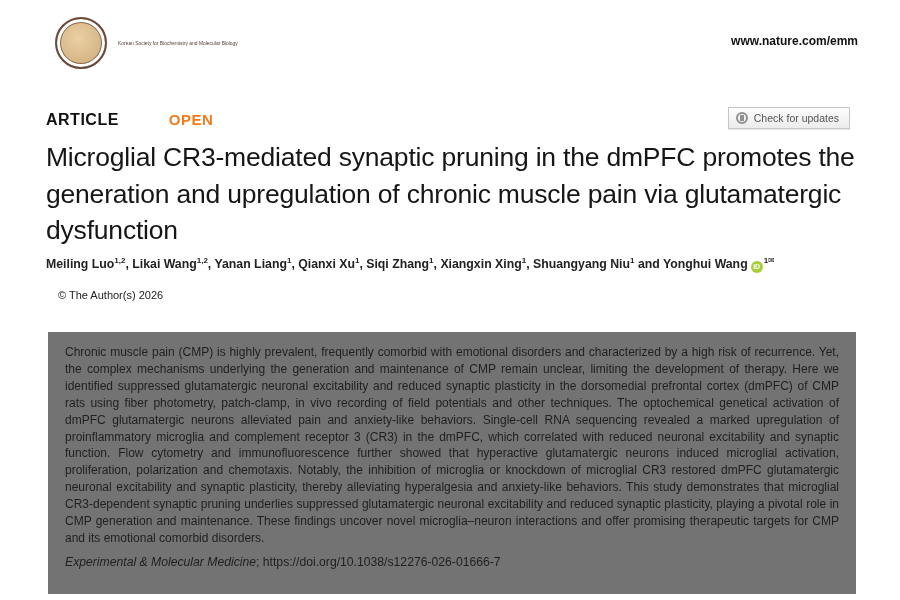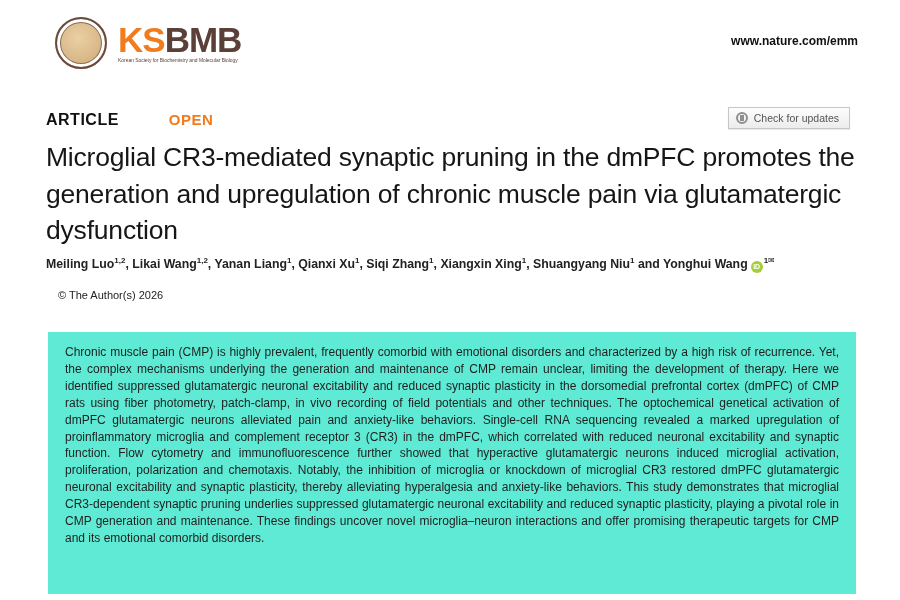--- a/index.html
+++ b/index.html
@@ -71,36 +71,35 @@
     display: inline-block; width: 12px; height: 12px; border-radius: 50%;
     background: #A6CE39; color: #ffffff; font-size: 7px; font-weight: bold;
     text-align: center; line-height: 12px; margin: 0 1px 0 3px;
     vertical-align: -1px; cursor: pointer;
   }
   .copyright { position: absolute; left: 46px; top: 289px; font-size: 11px; color: #222; margin-left: 12px; }
 
   
   .abstract-box {
     position: absolute; left: 48px; top: 332px; width: 808px; height: 262px;
-    background: #5eead4; padding: 12px 17px 0 17px; overflow: hidden;
+    background: #737373; padding: 12px 17px 0 17px; overflow: hidden;
   }
   .abstract-text {
     font-size: 12px; line-height: 16.9px; text-align: justify; color: #1f1f1f;
   }
   .citation { margin-top: 8px; font-size: 12.2px; color: #1f1f1f; }
   .citation .journal { font-style: italic; }
   .citation .doi { font-style: normal; cursor: pointer; }
 </style>
 </head>
 <body>
 
 <div class="logo">
   <div class="emblem"></div>
   <div class="logo-text">
-    <div class="logo-word"><span class="logo-ks">KS</span><span class="logo-bmb">BMB</span></div>
     <div class="logo-tagline">Korean Society for Biochemistry and Molecular Biology</div>
   </div>
 </div>
 <div class="site-url">www.nature.com/emm</div>
 
 <div class="article-bar">
   <span class="article-label">ARTICLE</span>
   <span class="open-label">OPEN</span>
 </div>
 <div class="check-badge">
@@ -109,13 +108,16 @@
 </div>
 
 <h1 class="paper-title">Microglial CR3-mediated synaptic pruning in the dmPFC promotes the generation and upregulation of chronic muscle pain via glutamatergic dysfunction</h1>
 
 <div class="authors"><span class="author">Meiling Luo</span><sup>1,2</sup><span>, </span><span class="author">Likai Wang</span><sup>1,2</sup><span>, </span><span class="author">Yanan Liang</span><sup>1</sup><span>, </span><span class="author">Qianxi Xu</span><sup>1</sup><span>, </span><span class="author">Siqi Zhang</span><sup>1</sup><span>, </span><span class="author">Xiangxin Xing</span><sup>1</sup><span>, </span><span class="author">Shuangyang Niu</span><sup>1</sup><span> and </span><span class="author">Yonghui Wang</span><span class="orcid">iD</span><sup>1✉</sup></div>
 
 <div class="copyright">© The Author(s) 2026</div>
 
 <div class="abstract-box">
   <div class="abstract-text">Chronic muscle pain (CMP) is highly prevalent, frequently comorbid with emotional disorders and characterized by a high risk of recurrence. Yet, the complex mechanisms underlying the generation and maintenance of CMP remain unclear, limiting the development of therapy. Here we identified suppressed glutamatergic neuronal excitability and reduced synaptic plasticity in the dorsomedial prefrontal cortex (dmPFC) of CMP rats using fiber photometry, patch-clamp, in vivo recording of field potentials and other techniques. The optochemical genetical activation of dmPFC glutamatergic neurons alleviated pain and anxiety-like behaviors. Single-cell RNA sequencing revealed a marked upregulation of proinflammatory microglia and complement receptor 3 (CR3) in the dmPFC, which correlated with reduced neuronal excitability and synaptic function. Flow cytometry and immunofluorescence further showed that hyperactive glutamatergic neurons induced microglial activation, proliferation, polarization and chemotaxis. Notably, the inhibition of microglia or knockdown of microglial CR3 restored dmPFC glutamatergic neuronal excitability and synaptic plasticity, thereby alleviating hyperalgesia and anxiety-like behaviors. This study demonstrates that microglial CR3-dependent synaptic pruning underlies suppressed glutamatergic neuronal excitability and reduced synaptic plasticity, playing a pivotal role in CMP generation and maintenance. These findings uncover novel microglia–neuron interactions and offer promising therapeutic targets for CMP and its emotional comorbid disorders.</div>
+  <div class="citation">
+    <span class="journal">Experimental &amp; Molecular Medicine</span><span>; </span><span class="doi">https://doi.org/10.1038/s12276-026-01666-7</span>
+  </div>
 </div>
 
 </body></html>

